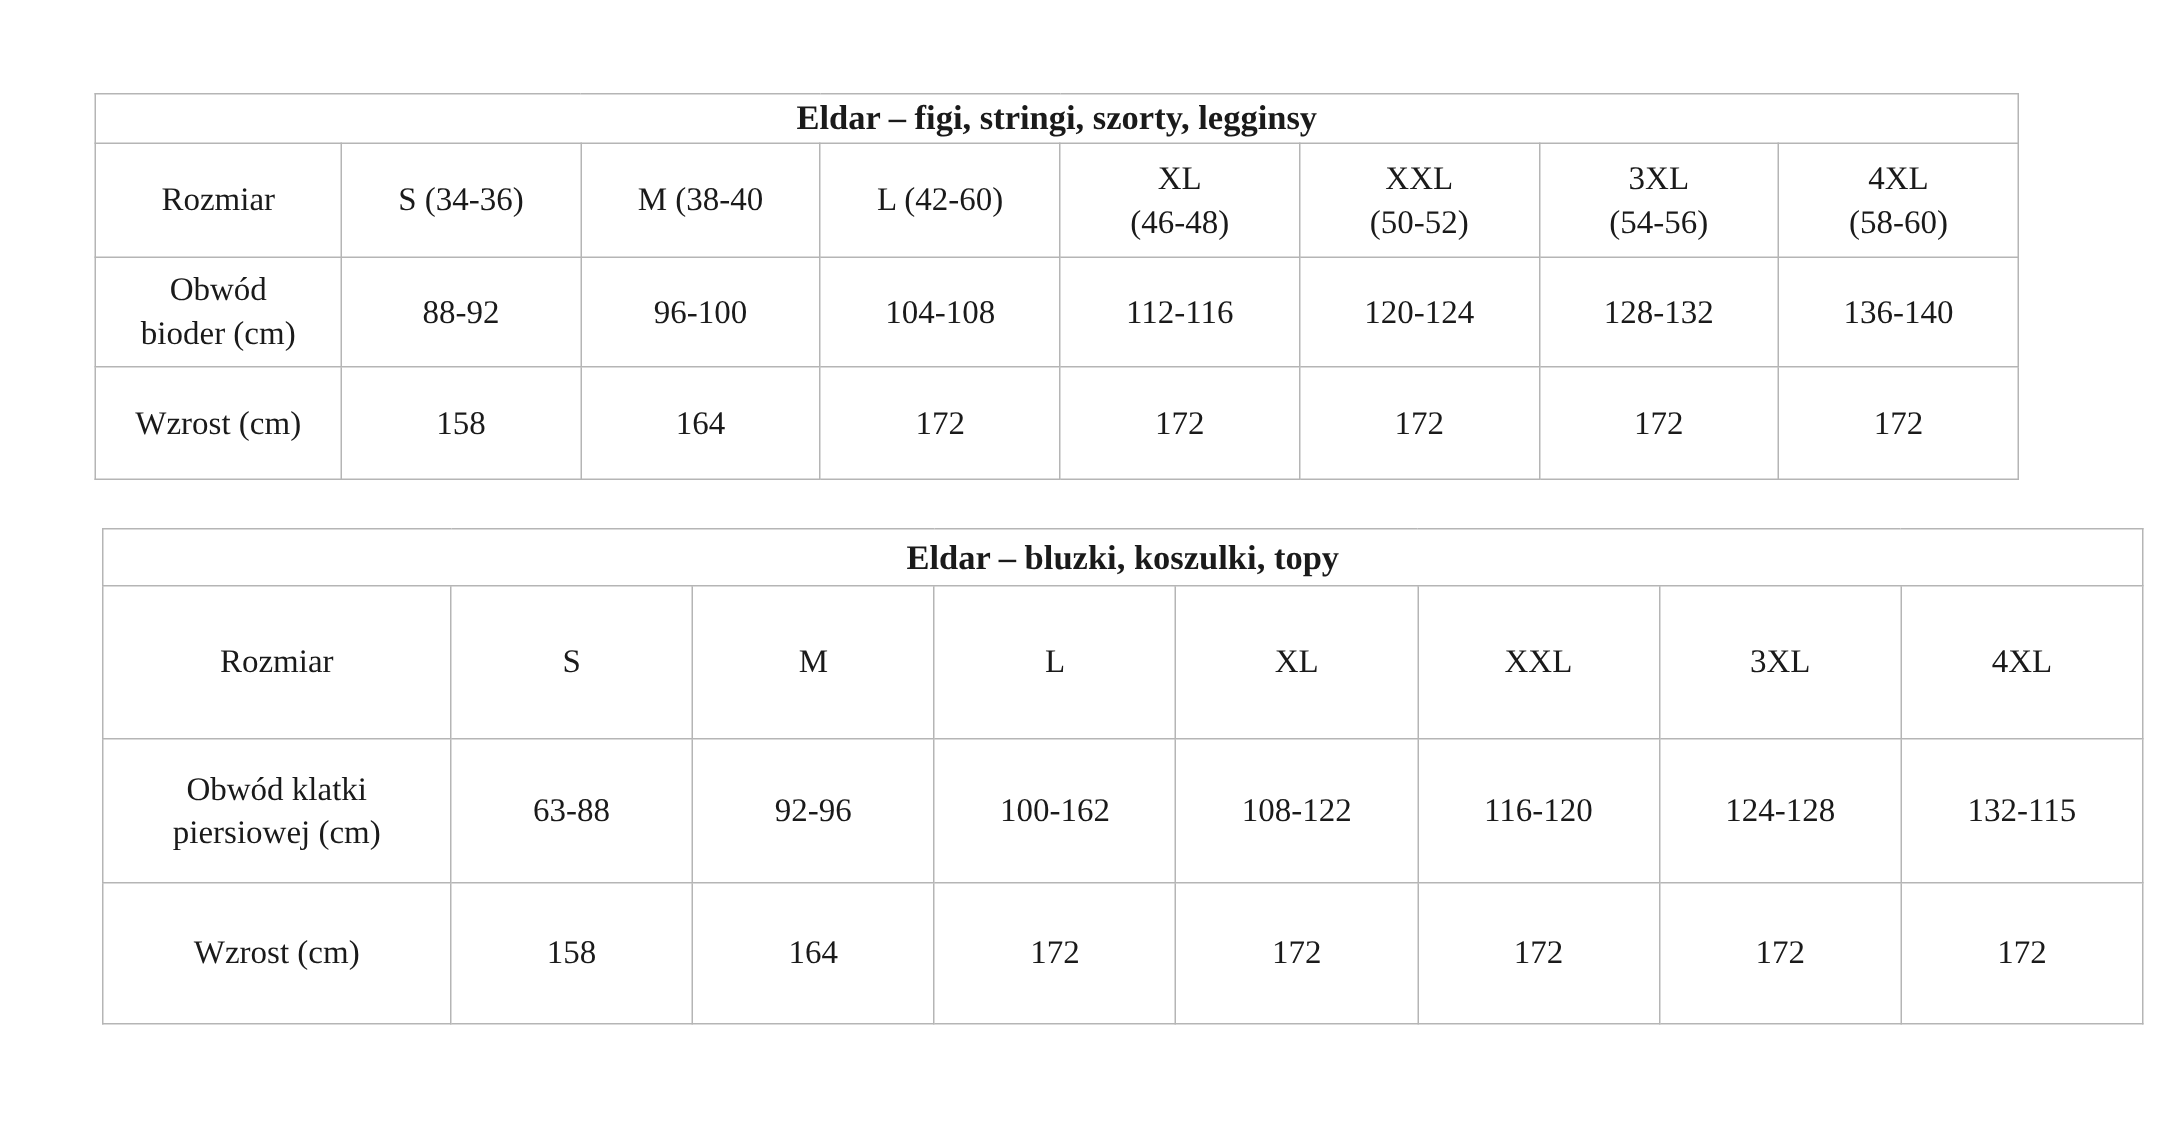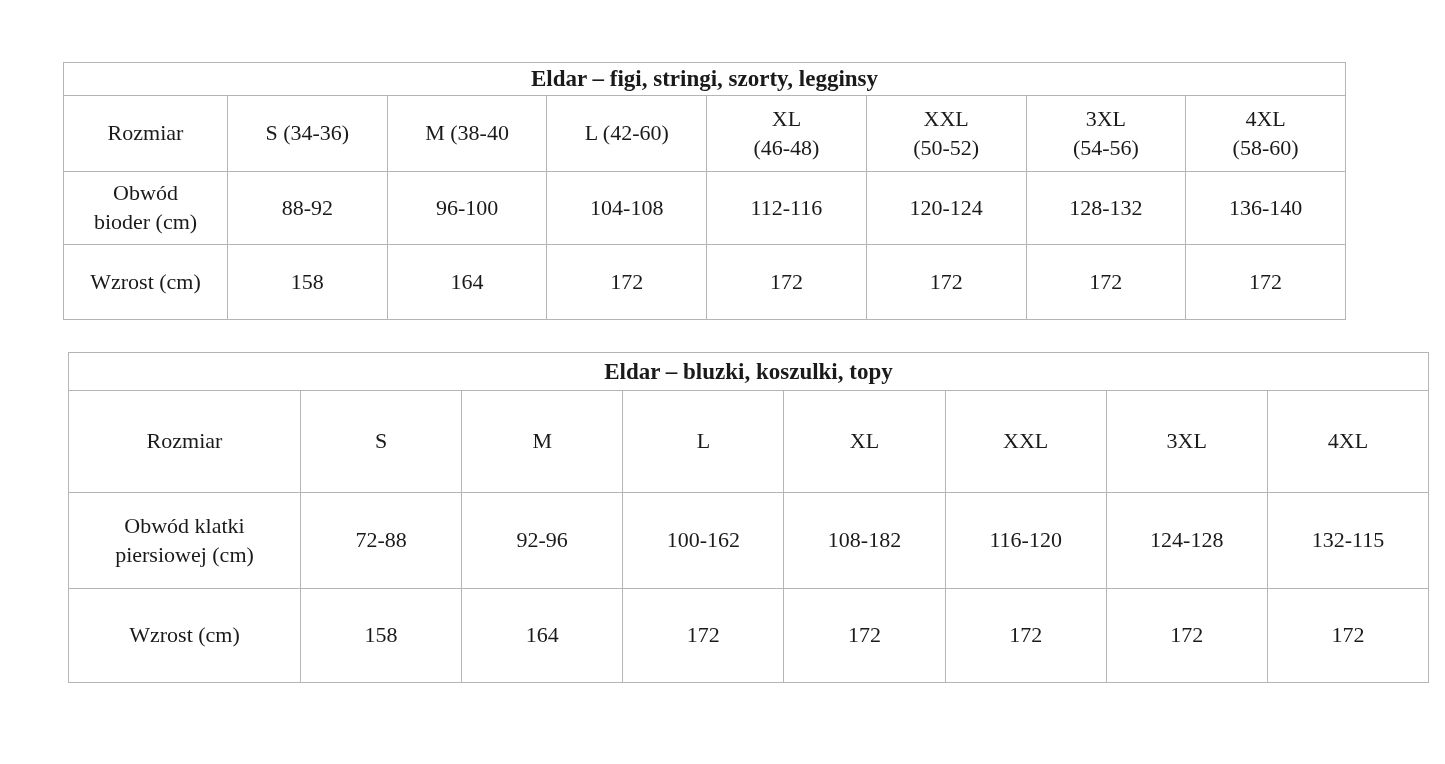--- a/index.html
+++ b/index.html
@@ -126,24 +126,24 @@
         <td>M</td>
         <td>L</td>
         <td>XL</td>
         <td>XXL</td>
         <td>3XL</td>
         <td>4XL</td>
       </tr>
       <tr>
         <td>Obwód klatki
 piersiowej (cm)</td>
-        <td>72-88</td>
+        <td>63-88</td>
         <td>92-96</td>
         <td>100-162</td>
-        <td>108-182</td>
+        <td>108-122</td>
         <td>116-120</td>
         <td>124-128</td>
         <td>132-115</td>
       </tr>
       <tr>
         <td>Wzrost (cm)</td>
         <td>158</td>
         <td>164</td>
         <td>172</td>
         <td>172</td>

